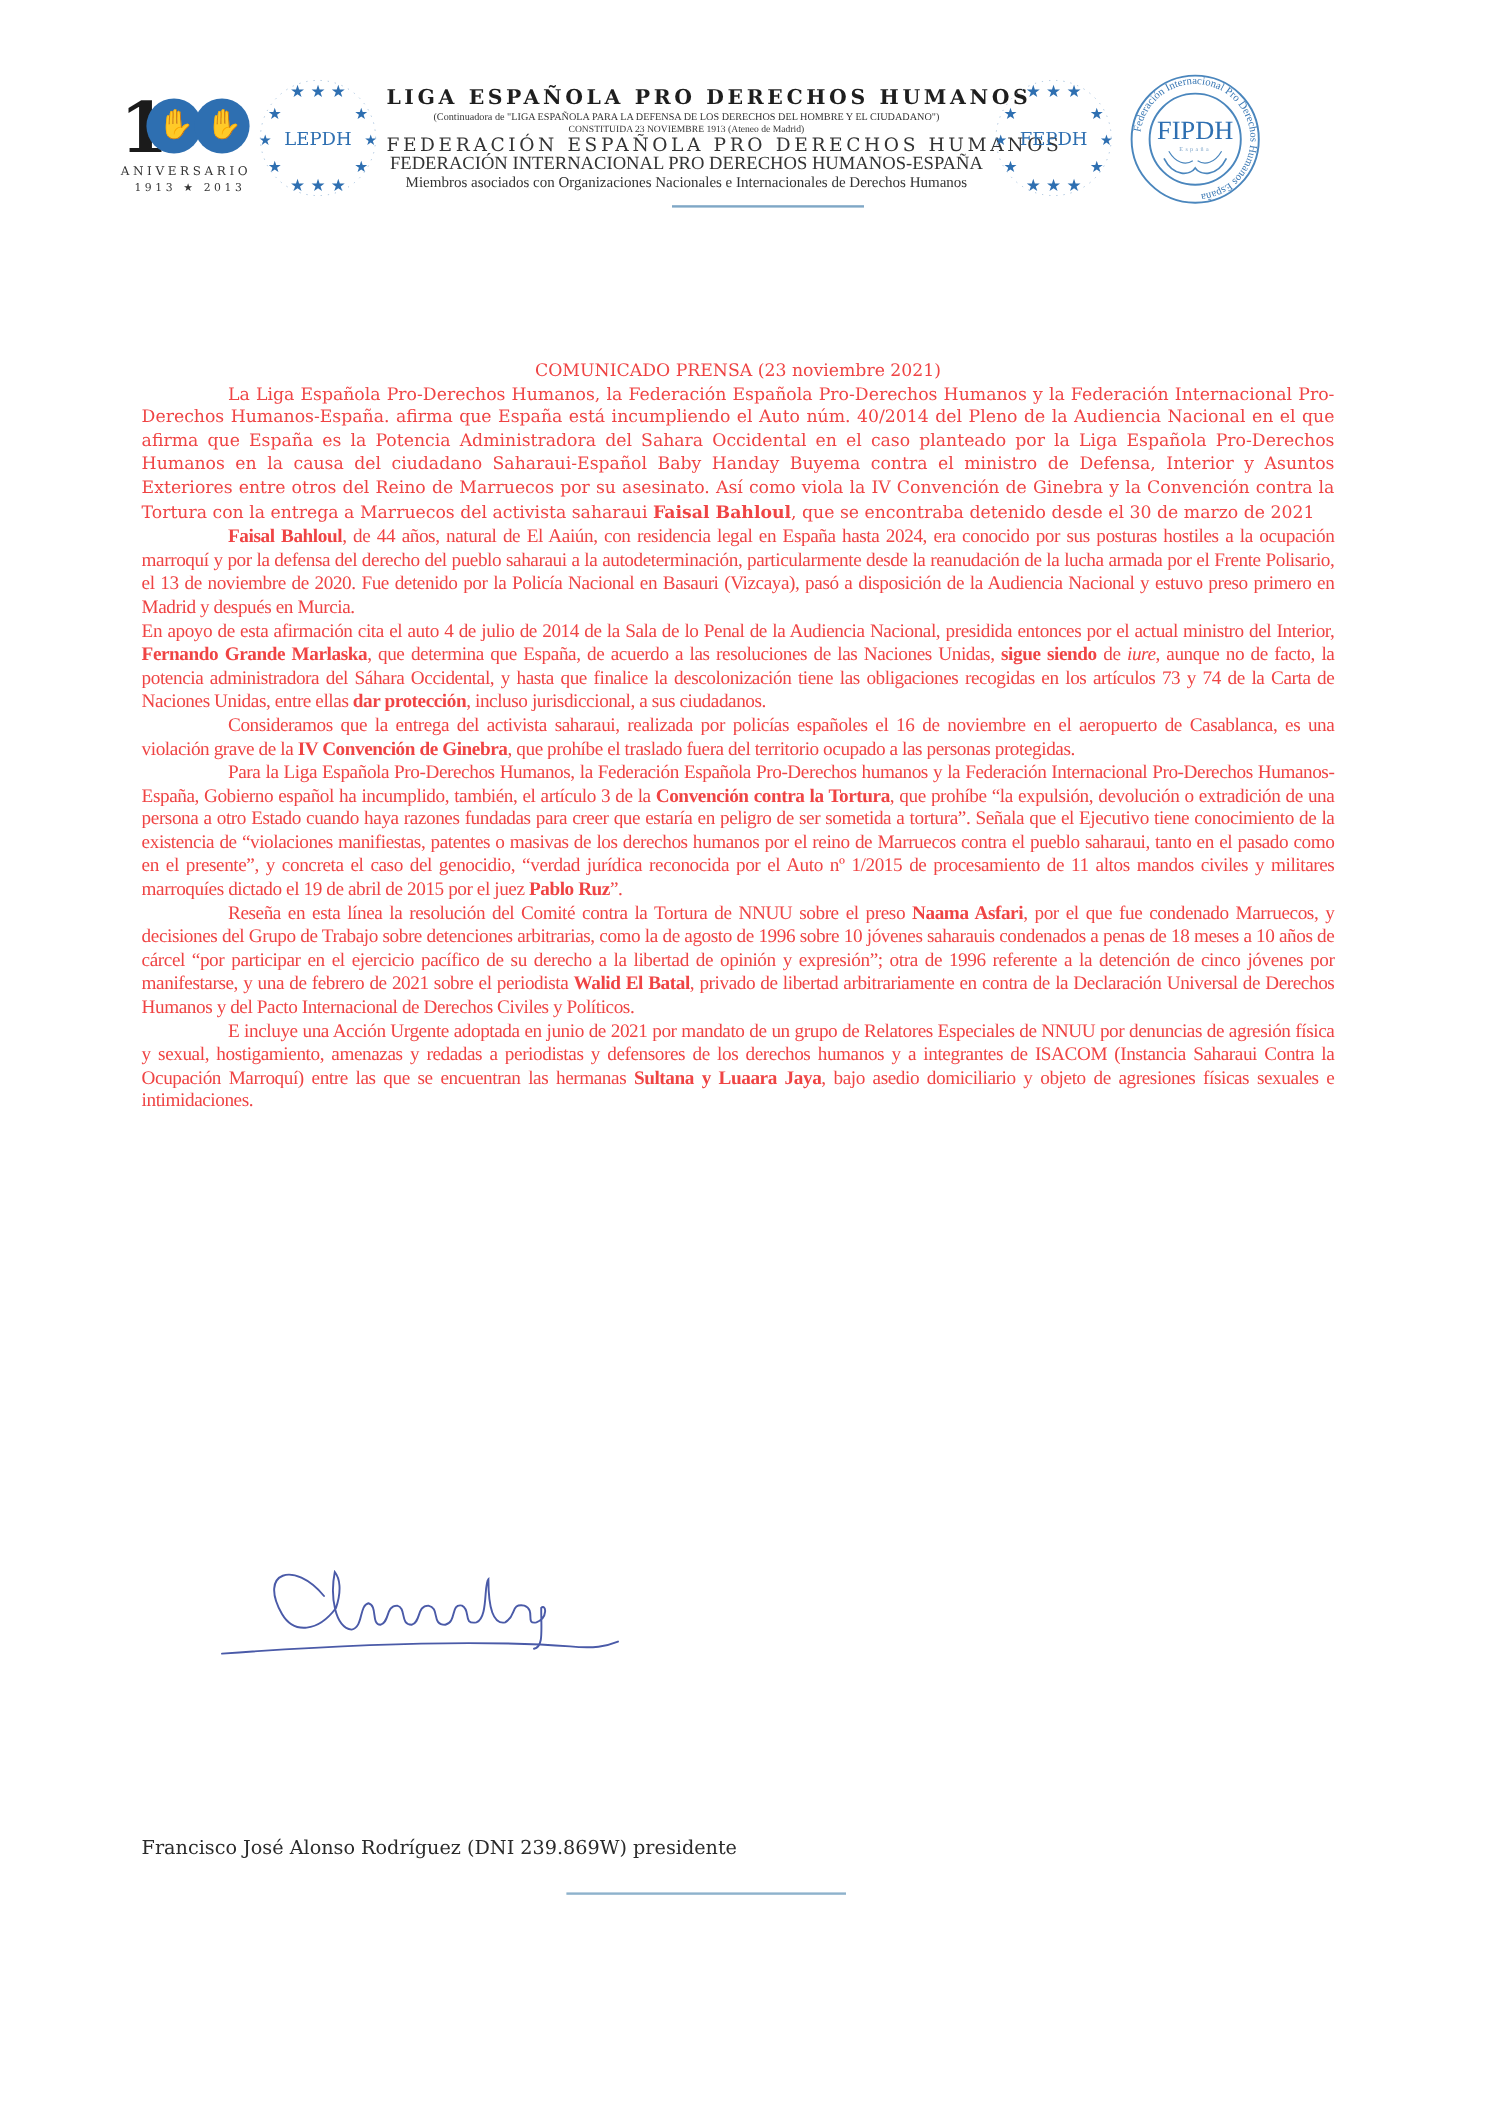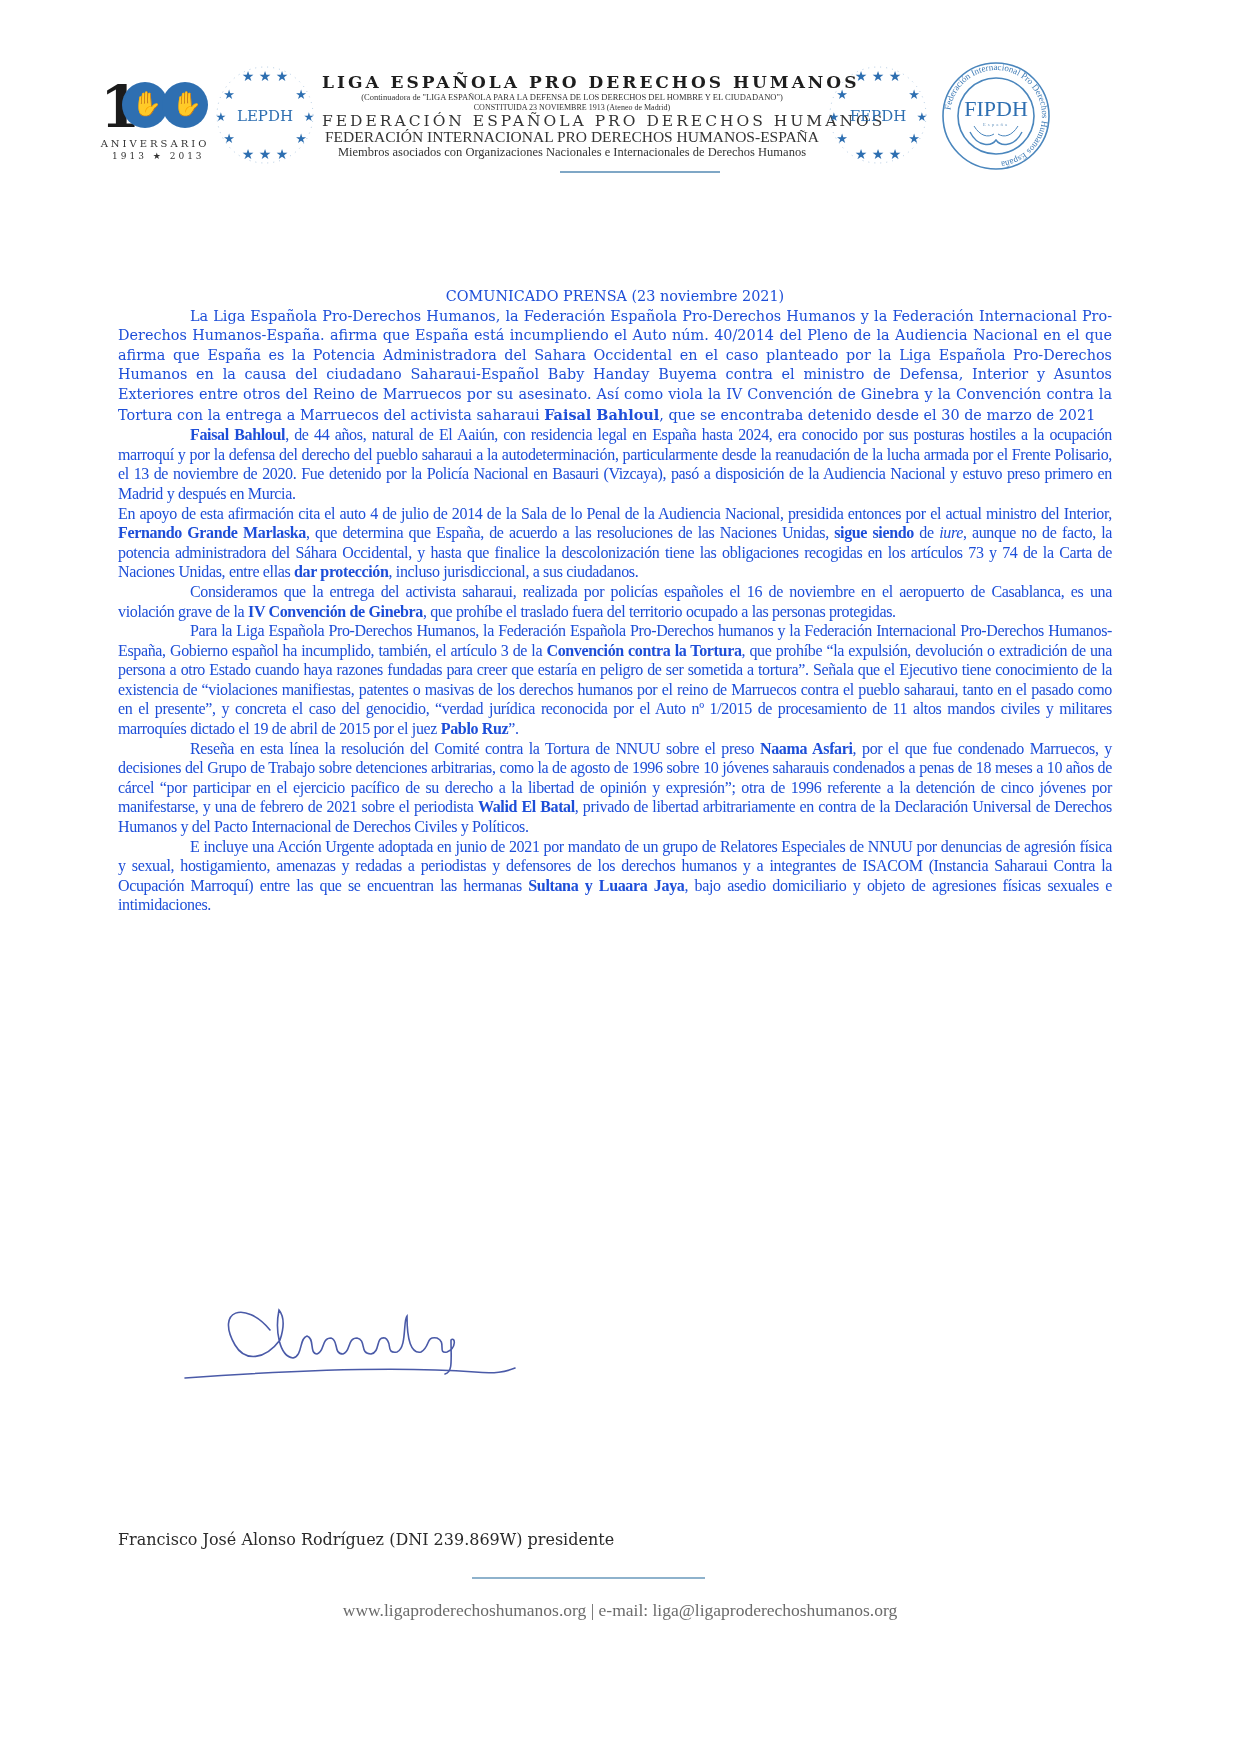--- a/index.html
+++ b/index.html
@@ -25,21 +25,21 @@
     .hdr-text { position: absolute; left: 322px; top: 72px; width: 500px; text-align: center; }
     .hdr-l1 { font-family: "DejaVu Serif", serif; font-weight: bold; font-size: 17px; letter-spacing: 3px; color: #1e1e1e; white-space: nowrap; line-height: 20px; }
     .hdr-l2 { font-family: "Liberation Serif", serif; font-size: 8.5px; color: #333; white-space: nowrap; line-height: 11px; }
     .hdr-l3 { font-family: Liberation Serif, serif; font-size: 8px; color: #333; white-space: nowrap; line-height: 10px; }
     .hdr-l4 { font-family: "DejaVu Serif", serif; font-size: 15.5px; letter-spacing: 3px; color: #333; white-space: nowrap; line-height: 16px; }
     .hdr-l5 { font-family: "Liberation Serif", serif; font-size: 15.5px; color: #333; white-space: nowrap; line-height: 16px; }
     .hdr-l6 { font-family: "Liberation Serif", serif; font-size: 12.5px; color: #333; white-space: nowrap; line-height: 15px; }
     .hdr-rule { position: absolute; left: 560px; top: 171px; width: 160px; height: 2px; background: #7fa7c6; }
 
     
-    .doc { position: absolute; left: 118px; top: 287px; width: 994px; font-family: "DejaVu Serif", serif; font-size: 14.4px; line-height: 19.6px; color: #1d4ed8; }
+    .doc { position: absolute; left: 118px; top: 300px; width: 994px; font-family: "DejaVu Serif", serif; font-size: 14.4px; line-height: 19.6px; color: #ef4444; }
     .doc-title { text-align: center; margin: 0; }
     .para { margin: 0; text-align: justify; }
     .para.indent { text-indent: 72px; }
     .para.condensed { font-family: "Liberation Serif", serif; font-size: 16px; line-height: 19.6px; letter-spacing: -0.35px; transform-origin: left top; }
     .para b { font-weight: bold; }
     .para i { }
 
     
     .sig { position: absolute; left: 175px; top: 1290px; width: 350px; height: 100px; }
     .sig svg { width: 100%; height: 100%; }
@@ -152,14 +152,13 @@
   <svg viewBox="0 0 350 100">
     <path d="M95 40 C 70 10, 40 20, 60 55 C 70 72, 90 70, 105 50 C 110 35, 108 25, 104 20 C 100 40, 104 66, 118 68 C 128 66, 124 48, 132 46 C 140 48, 134 64, 142 64 C 150 62, 146 48, 156 48 C 164 50, 158 64, 168 64 C 176 62, 172 48, 182 48 C 192 50, 184 64, 196 64 C 206 62, 200 46, 210 48 C 218 52, 210 64, 222 62 C 232 58, 228 30, 232 26 C 232 50, 236 64, 246 62 C 256 56, 250 46, 262 48 C 272 52, 262 64, 272 62 C 282 58, 280 46, 276 50 C 276 70, 278 82, 270 84" fill="none" stroke="#4a5aa8" stroke-width="1.6" stroke-linecap="round"></path>
     <path d="M10 88 C 120 80, 220 76, 300 82 C 320 84, 330 82, 340 78" fill="none" stroke="#4a5aa8" stroke-width="1.6" stroke-linecap="round"></path>
   </svg>
 </div>
 
 <div class="signer">Francisco José Alonso Rodríguez (DNI 239.869W) presidente</div>
 
 <div class="ftr-rule"></div>
 <div class="ftr">
-  <div>www.ligaproderechoshumanos.org | e-mail: liga@ligaproderechoshumanos.org</div>
 </div>
 
 </body></html>

